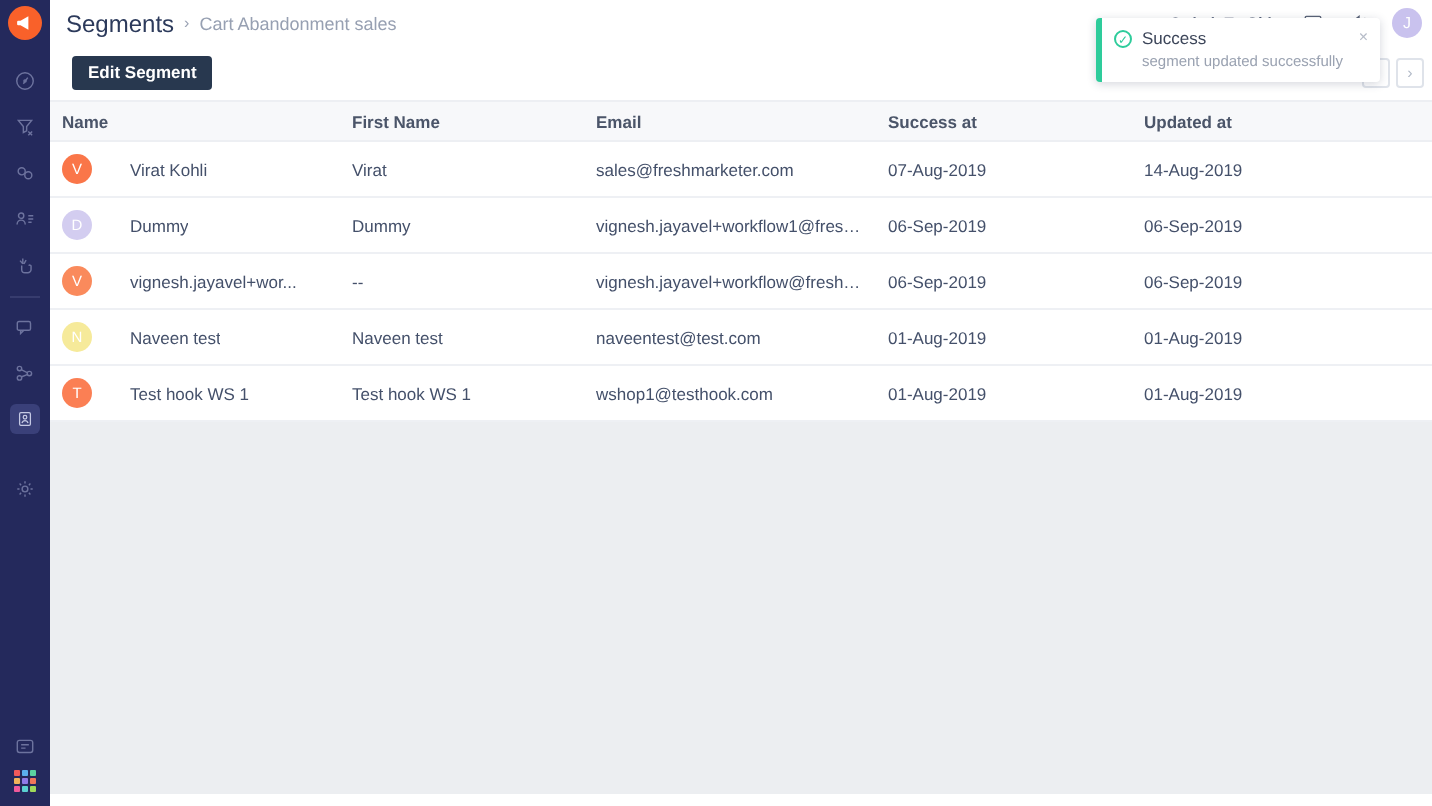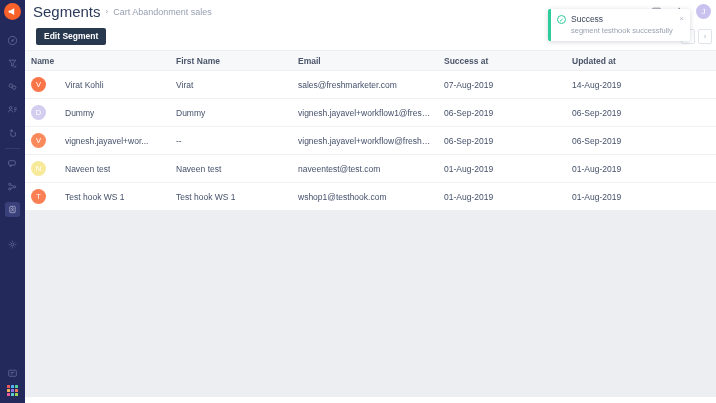--- a/index.html
+++ b/index.html
@@ -53,21 +53,21 @@
 
   
   .main { flex: 1 1 auto; height: 403px; background: #ffffff; position: relative; }
 
   
   .topbar {
     height: 23px; display: flex; align-items: center;
     padding-left: 8px; position: relative;
     background: #ffffff;
   }
-  .crumb-root { font-size: 15px; color: #2c3a5b; }
+  .crumb-root { font-size: 12px; color: #2c3a5b; }
   .crumb-sep { font-size: 8px; color: #9aa2b4; margin: 0 5px; }
   .crumb-leaf { font-size: 9px; color: #97a0b2; }
 
   .topbar-right {
     position: absolute; right: 0; top: 0; height: 23px;
     display: flex; align-items: center; gap: 10px; padding-right: 5px;
   }
   .switch-old {
     font-size: 7.5px; color: #3a4663; font-weight: bold;
     padding: 2px 4px; letter-spacing: 0.1px;
@@ -397,19 +397,19 @@
           <td class="col-updated">01-Aug-2019</td>
         </tr>
       </tbody>
     </table>
     <div class="table-fill"></div>
 
     <div class="toast">
       <span class="toast-check">✓</span>
       <div class="toast-body">
         <div class="toast-title">Success</div>
-        <div class="toast-msg">segment testhook successfully</div>
+        <div class="toast-msg">segment updated successfully</div>
       </div>
       <button class="toast-close">×</button>
     </div>
 
   </div>
 </div>
 
 </body></html>

